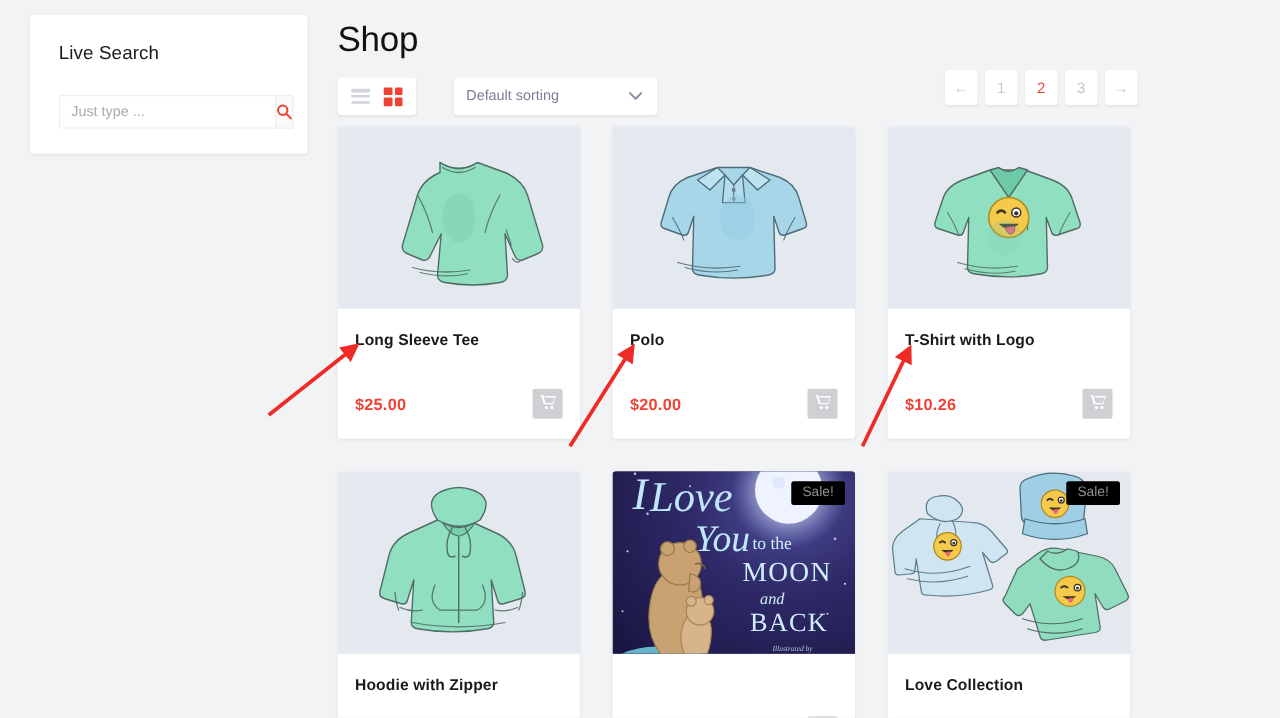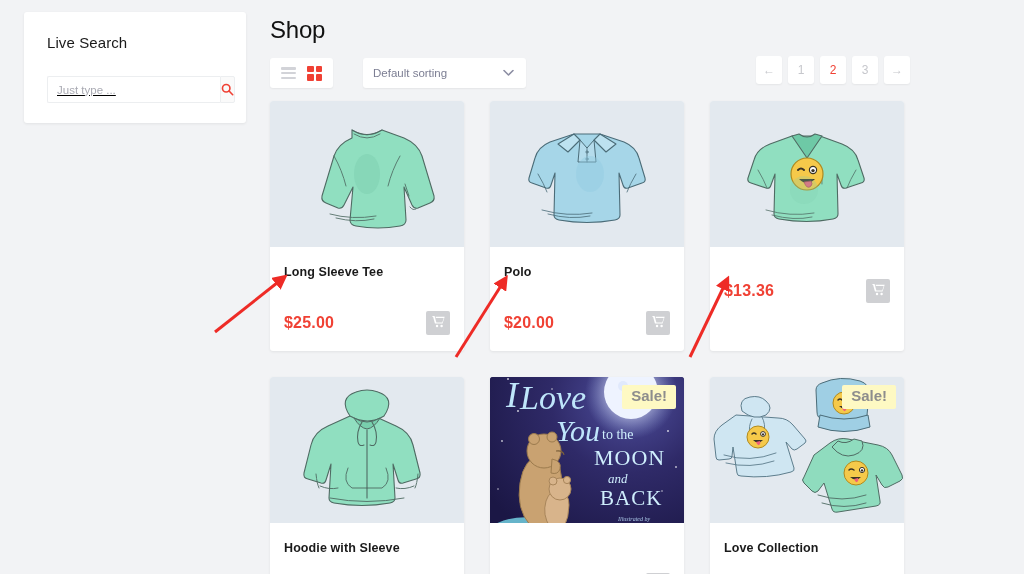--- a/index.html
+++ b/index.html
@@ -19,21 +19,21 @@
     background: #ffffff;
     border-radius: 3px;
     box-shadow: 0 1px 3px rgba(0,0,0,.07);
     padding: 22px 23px;
   }
   .search-widget-title {
     font-size: 15px; font-weight: 400; color: #1a1a1a;
     letter-spacing: .1px;
   }
   .search-form {
-    display: flex; margin-top: 25px; height: 44px; text-decoration: underline;
+    display: flex; margin-top: 25px; height: 44px;
   }
   .search-input {
     flex: 1 1 auto; height: 27px;
     border: 1px solid #eceef0; border-right: none;
     border-radius: 2px 0 0 2px;
     background: #fff;
     font-family: "Liberation Sans", sans-serif;
     font-size: 11.5px; color: #555;
     padding: 0 9px;
     outline: none;
@@ -46,21 +46,21 @@
     background: #fafafa;
     display: flex; align-items: center; justify-content: center;
     cursor: pointer;
   }
   .search-submit svg { display: block; }
 
   
   .main { position: absolute; left: 270px; top: 0; width: 640px; }
 
   .page-title {
-    font-size: 24px; font-weight: 400; color: #111;
+    font-size: 28px; font-weight: 400; color: #111;
     margin-top: 16px; letter-spacing: -.2px;
   }
 
   .toolbar {
     display: flex; align-items: center;
     margin-top: 14px; height: 30px; gap: 16px;
   }
   .view-toggle {
     display: flex; align-items: center; gap: 11px;
     background: #fff; border-radius: 3px;
@@ -127,40 +127,39 @@
     height: 146px;
     background: #e3e9ef;
     display: flex; align-items: center; justify-content: center;
     overflow: hidden;
   }
   .product-media svg { display: block; }
   .product-media.book { background: #2b2457; padding: 0; }
   .product-media.book svg { width: 100%; height: 100%; }
   .sale-badge {
     position: absolute; top: 8px; right: 8px;
-    background: #fef9c3;
+    background: #000000;
     color: #8d8d8d;
-    font-size: 15px;
+    font-size: 11px;
     padding: 3px 9px 4px;
     border-radius: 2px;
     line-height: 1.1;
-    font-weight: bold;
   }
   .product-body { padding: 18px 14px 0; }
   .product-title {
     font-size: 12.5px; font-weight: bold; color: #1a1a1a;
     letter-spacing: .1px;
   }
   .product-foot {
     display: flex; align-items: center; justify-content: space-between;
     padding: 0 14px 16px;
     margin-top: 32px;
   }
   .product-price {
-    font-size: 16px; font-weight: bold; color: #f04134;
+    font-size: 13px; font-weight: bold; color: #f04134;
     letter-spacing: .2px;
   }
   .cart-btn {
     width: 24px; height: 24px;
     background: #cfd0d3;
     border: none; border-radius: 2px;
     display: flex; align-items: center; justify-content: center;
     cursor: pointer; padding: 0;
   }
 
@@ -328,22 +327,25 @@
           </g>
           <circle cx="75" cy="62" r="16" fill="#f5c94a" stroke="#b08a1e" stroke-width="1.2"></circle>
           <path d="M66 58 q3 -3 6 0" fill="none" stroke="#3a3326" stroke-width="2" stroke-linecap="round"></path>
           <circle cx="81" cy="58" r="3.6" fill="#ffffff" stroke="#3a3326" stroke-width="1.2"></circle>
           <circle cx="81" cy="58.6" r="1.7" fill="#3a3326"></circle>
           <path d="M67 67 q8 8 16 0 z" fill="#3a3326"></path>
           <path d="M72 70 q3 8 7 4 q2 -2 0 -5 z" fill="#ef5f78" stroke="#b03a50" stroke-width=".7"></path>
           <ellipse cx="72" cy="78" rx="14" ry="14" fill="#7ed0b0" opacity=".25"></ellipse>
         </svg>
       </div>
+      <div class="product-body">
+        <div class="product-title">T-Shirt with Logo</div>
+      </div>
       <div class="product-foot">
-        <div class="product-price">$13.36</div>
+        <div class="product-price">$10.26</div>
         <button class="cart-btn">
           <span>
             <svg width="13" height="13" viewBox="0 0 16 16" fill="#ffffff">
               <path d="M0.6 1.2 h2.6 l2.2 8.0 h7.2 l1.8 -5.6 h-9.6 l-.4 -1.5 h11.2 l-2.6 8.3 h-9.4 l-2.3 -8.3 h-1.2 z"></path>
               <circle cx="6.2" cy="13.6" r="1.5"></circle>
               <circle cx="11.8" cy="13.6" r="1.5"></circle>
             </svg>
           </span>
         </button>
       </div>
@@ -369,21 +371,21 @@
             <path d="M94 82 q6 14 -4 20 h-15"></path>
             <path d="M24 88 q1 10 3 14"></path>
             <path d="M126 88 q-1 10 -3 14"></path>
             <path d="M28 100 q9 4 18 2"></path>
             <path d="M122 100 q-9 4 -18 2"></path>
             <path d="M38 112 q37 7 74 0"></path>
           </g>
         </svg>
       </div>
       <div class="product-body">
-        <div class="product-title">Hoodie with Sleeve</div>
+        <div class="product-title">Hoodie with Zipper</div>
       </div>
 
     </div>
 
     <div class="product-card">
       <div class="product-media book">
         <svg viewBox="0 0 194 182" preserveAspectRatio="xMidYMid slice">
           <defs>
             <radialGradient id="nightsky" cx="72%" cy="22%" r="90%">
               <stop offset="0%" stop-color="#4f4f9e"></stop>

